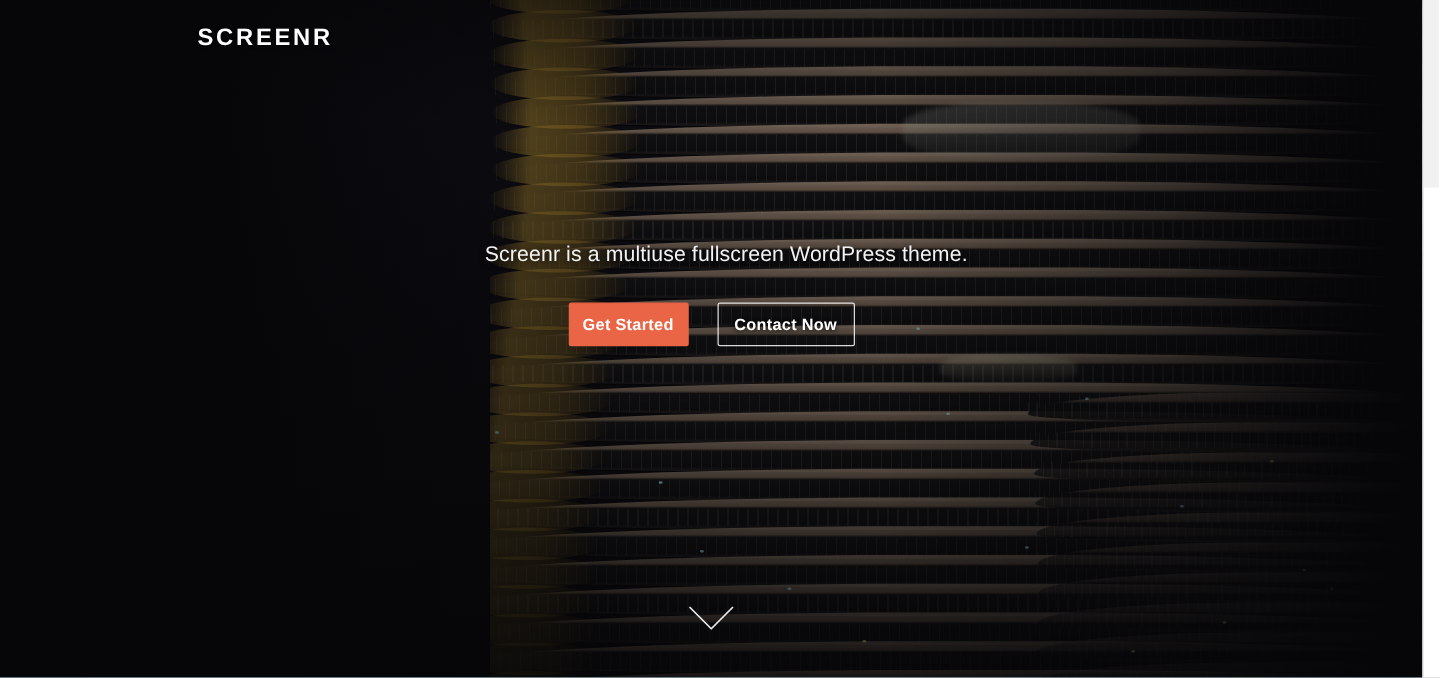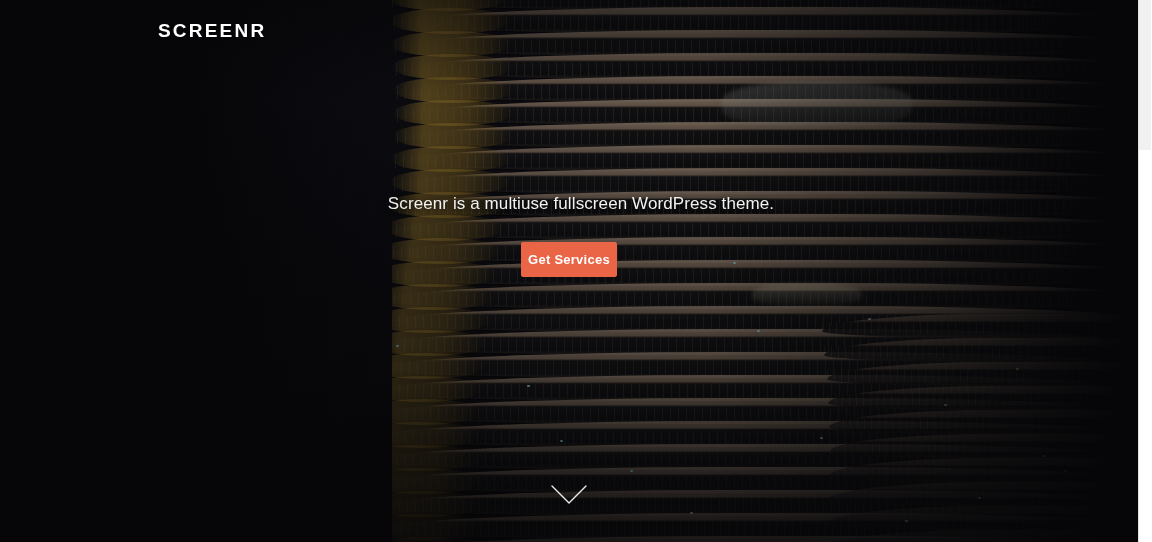--- a/index.html
+++ b/index.html
@@ -393,21 +393,22 @@
   <header class="site-header">
     <div class="brand">SCREENR</div>
 
   </header>
 
   <section class="hero-content">
 
     <p class="hero-sub">Screenr is a multiuse fullscreen WordPress theme.</p>
 
     <div class="hero-actions">
-      <button class="btn btn-primary">Get Services</button>
+      <button class="btn btn-primary">Get Started</button>
+      <button class="btn btn-ghost">Contact Now</button>
     </div>
   </section>
 
   <div class="scroll-down">
     <svg width="38" height="22" viewBox="0 0 38 22">
       <path d="M2 2 L19 19 L36 2" fill="none" stroke="#ffffff" stroke-width="1.4" stroke-linecap="round" stroke-linejoin="round" opacity="0.92"></path>
     </svg>
   </div>
 
 </div>

